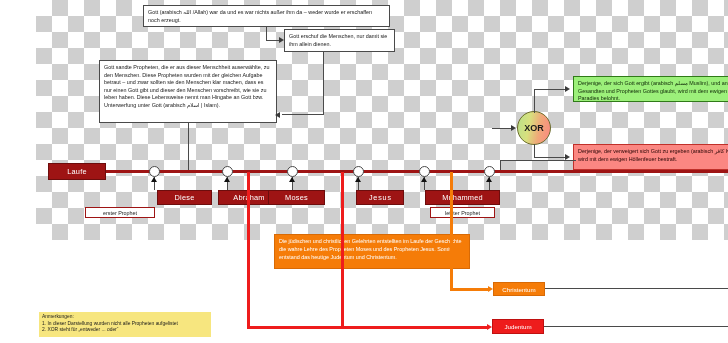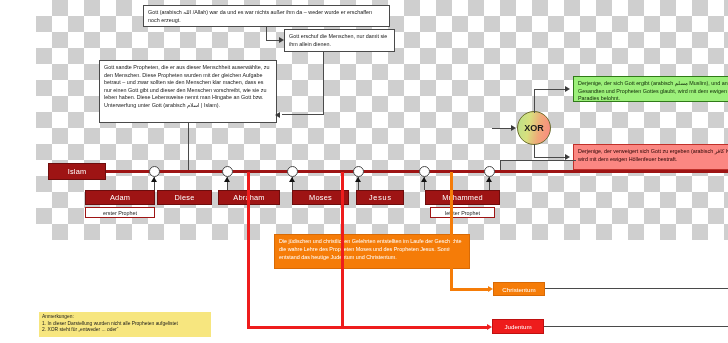--- a/index.html
+++ b/index.html
@@ -123,21 +123,21 @@
   <div class="ln" style="left:497.6px;top:88.6px;width:33px;height:0.8px;"></div>
   <div class="arrow ar-right" style="left:529px;top:86px;"></div>
   <div class="ln" style="left:497.6px;top:88.6px;width:0.8px;height:24px;"></div>
 
   <div class="ln" style="left:497.6px;top:144px;width:0.8px;height:13px;"></div>
   <div class="ln" style="left:497.6px;top:156.6px;width:33px;height:0.8px;"></div>
   <div class="arrow ar-right" style="left:529px;top:154px;"></div>
 
   <div class="lnred" style="left:20px;top:170px;width:705px;height:3px;"></div>
 
-  <div class="box darkred" style="left:12px;top:163px;width:58px;height:17px;">Islam</div>
+  <div class="box darkred" style="left:12px;top:163px;width:58px;height:17px;">Laufe</div>
 
   <div class="node" style="left:113px;top:166px;"></div>
   <div class="node" style="left:186px;top:166px;"></div>
   <div class="node" style="left:251px;top:166px;"></div>
   <div class="node" style="left:317px;top:166px;"></div>
   <div class="node" style="left:383px;top:166px;"></div>
   <div class="node" style="left:448px;top:166px;"></div>
 
   <div class="ln" style="left:118px;top:177px;width:0.8px;height:13px;"></div>
   <div class="ln" style="left:191px;top:177px;width:0.8px;height:13px;"></div>
@@ -146,28 +146,27 @@
   <div class="ln" style="left:388px;top:177px;width:0.8px;height:13px;"></div>
   <div class="ln" style="left:453px;top:177px;width:0.8px;height:13px;"></div>
 
   <div class="arrow ar-up" style="left:115px;top:177px;"></div>
   <div class="arrow ar-up" style="left:188px;top:177px;"></div>
   <div class="arrow ar-up" style="left:253px;top:177px;"></div>
   <div class="arrow ar-up" style="left:319px;top:177px;"></div>
   <div class="arrow ar-up" style="left:385px;top:177px;"></div>
   <div class="arrow ar-up" style="left:450px;top:177px;"></div>
 
-  <div class="box darkred" style="left:49px;top:190px;width:70px;height:15px;">Adam</div>
   <div class="box subbox" style="left:49px;top:207px;width:70px;height:11px;">erster Prophet</div>
 
   <div class="box darkred" style="left:121px;top:190px;width:55px;height:15px;">Diese</div>
 
   <div class="box darkred" style="left:182px;top:190px;width:62px;height:15px;">Abraham</div>
 
-  <div class="box darkred" style="left:256px;top:190px;width:57px;height:15px;">Moses</div>
+  <div class="box darkred" style="left:232px;top:190px;width:57px;height:15px;">Moses</div>
 
   <div class="box darkred" style="left:320px;top:190px;width:48px;height:15px;font-family:Liberation Mono, monospace;">Jesus</div>
 
   <div class="box darkred" style="left:389px;top:190px;width:75px;height:15px;">Muhammed</div>
   <div class="box subbox" style="left:394px;top:207px;width:65px;height:11px;">letzter Prophet</div>
 
   <div class="ln" style="left:464px;top:160px;width:76px;height:0.8px;"></div>
   <div class="ln" style="left:539px;top:160px;width:0.8px;height:0px;"></div>
   <div class="ln" style="left:464px;top:160px;width:0.8px;height:10px;"></div>
 

